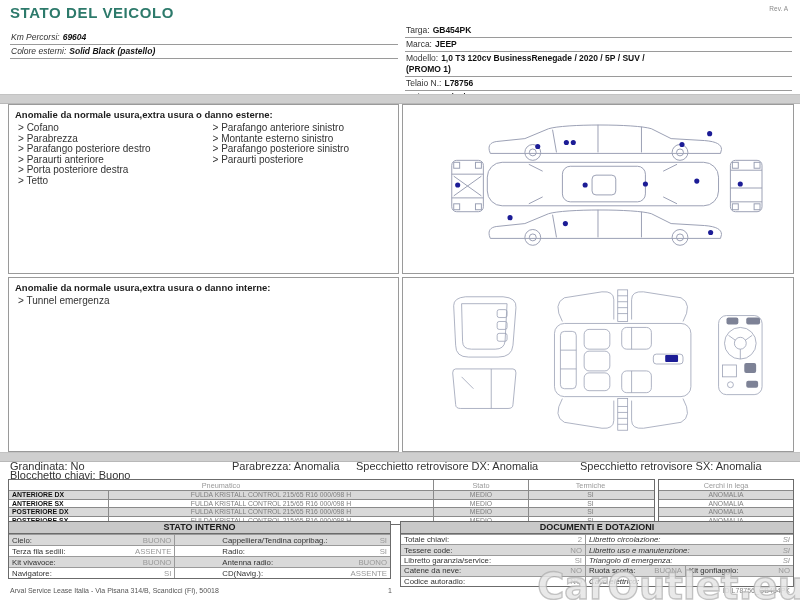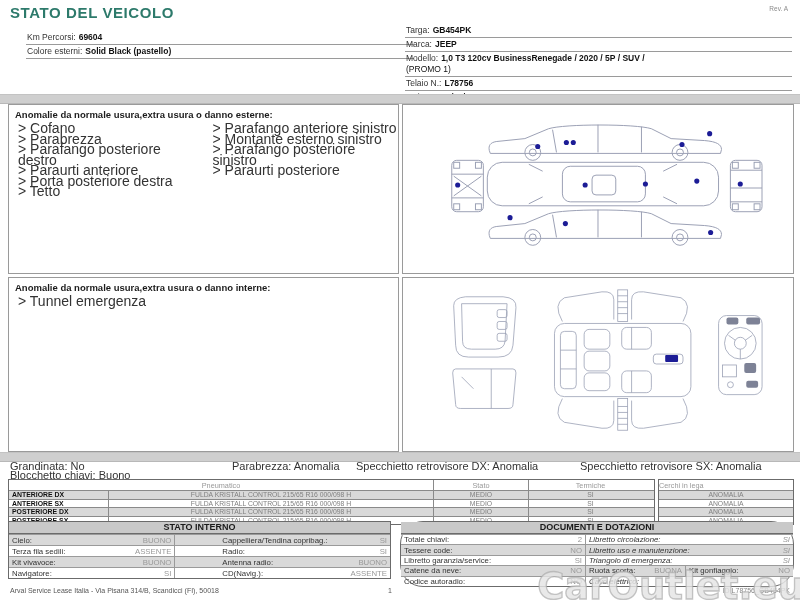--- a/index.html
+++ b/index.html
@@ -3,34 +3,34 @@
 <meta charset="utf-8">
 <style>
   html,body{margin:0;padding:0;background:#fff;}
   body{width:800px;height:600px;position:relative;overflow:hidden;
        font-family:"Liberation Sans","DejaVu Sans",sans-serif;color:#222;}
   .abs{position:absolute;}
 
   
   .title{left:10px;top:4px;font-size:15px;font-weight:bold;color:#2d7a6b;letter-spacing:.6px;}
   .rev{right:12px;top:5px;font-size:6.5px;color:#8a8a8a;}
-  .hfl{left:26px;top:31px;width:388px;}
+  .hfl{left:10px;top:31px;width:388px;font-style:italic;}
   .hfr{left:405px;top:24px;width:387px;}
   .frow{border-bottom:1px solid #9a9a9a;font-size:8.5px;line-height:11px;padding:1px 0 1px 1px;color:#333;}
   .frow b{color:#111;margin-left:3px;}
-  .frow .l2{display:block;font-weight:normal;color:#111;}
+  .frow .l2{display:block;font-weight:bold;color:#111;}
   .frow .l2:empty{display:none;}
 
   
   .bar{left:0;width:800px;height:8px;background:#cfcfcf;border-top:1px solid #c3c3c3;border-bottom:1px solid #b8b8b8;}
 
   
   .panel{border:1px solid #9a9a9a;background:#fff;}
   .panel h3{margin:4px 6px 3px 6px;font-size:9.5px;font-weight:bold;color:#1c1c1c;}
-  .cols{display:flex;font-size:14px;color:#333;}
+  .cols{display:flex;font-size:10px;color:#333;}
   .cols .c{width:50%;padding-left:9px;}
   .li{line-height:10.5px;}
   .li::before{content:"> ";}
 
   svg{display:block;}
   .sk{stroke:#9aa0b4;fill:none;stroke-width:1;}
   .sk2{stroke:#9aa0b4;fill:none;stroke-width:.8;}
   .dk{fill:#7d8296;stroke:none;}
   .dot{fill:#1c1c96;stroke:none;}
 
@@ -43,36 +43,36 @@
   .thead{display:flex;height:10px;align-items:center;color:#999;border-top:none;font-size:7.3px;}
   .thead .hc{text-align:center;}
   .cell{height:100%;display:flex;align-items:center;box-sizing:border-box;}
   .bR{border-right:1px solid #8a8a8a;}
   .w-pos{width:100px;}.w-spec{width:325px;}.w-sta{width:95px;}.w-ter{width:123px;}
   .pos{font-weight:bold;color:#111;padding-left:3px;font-size:6.9px;}
   .gv{color:#808080;justify-content:center;width:100%;text-align:center;}
   .gray{background:#d9d9d9;}
   .ctbl{left:658px;top:479px;width:134px;border:1px solid #6b6b6b;font-size:6.8px;}
   .ctbl .trow{justify-content:center;color:#808080;}
-  .ctbl .thead{justify-content:flex-start;}
+  .ctbl .thead{justify-content:center;}
 
   
   .btbl{border:1px solid #6b6b6b;font-size:7.8px;}
   .btitle{height:11px;line-height:11px;text-align:center;font-weight:bold;font-size:9px;
           background:#c9c9c9;border-bottom:1px solid #6b6b6b;color:#1a1a1a;}
   .brow{display:flex;border-top:1px solid #9a9a9a;align-items:center;}
   .brow:first-of-type{border-top:none;}
   .half{display:flex;align-items:center;height:100%;box-sizing:border-box;padding:0 3px;}
   .half .lab{color:#333;white-space:nowrap;overflow:hidden;}
   .half .val{margin-left:auto;color:#999;padding-left:4px;white-space:nowrap;}
   #stato-interno{left:8px;top:521px;width:381px;}
   #stato-interno .brow{height:10px;gap:44px;}
   #stato-interno .half.lh{width:188px;border-right:1px solid #9a9a9a;}
   #stato-interno .half.rh{width:193px;}
-  #documenti{left:400px;top:521px;width:392px;border-radius:23px;}
+  #documenti{left:400px;top:521px;width:392px;}
   #documenti .brow{height:9.4px;}
   #documenti .half.lh{width:185px;border-right:1px solid #9a9a9a;}
   #documenti .half.rh{width:207px;font-style:italic;}
   #documenti .half.rq1{width:100px;border-right:1px solid #9a9a9a;}
   #documenti .half.rq2{width:107px;}
 
   
   .foot{top:587px;font-size:7px;color:#555;}
   .watermark{right:-4px;bottom:-8px;font-size:37px;font-weight:bold;z-index:6;
              font-family:"DejaVu Sans",sans-serif;color:rgba(228,228,228,.82);

